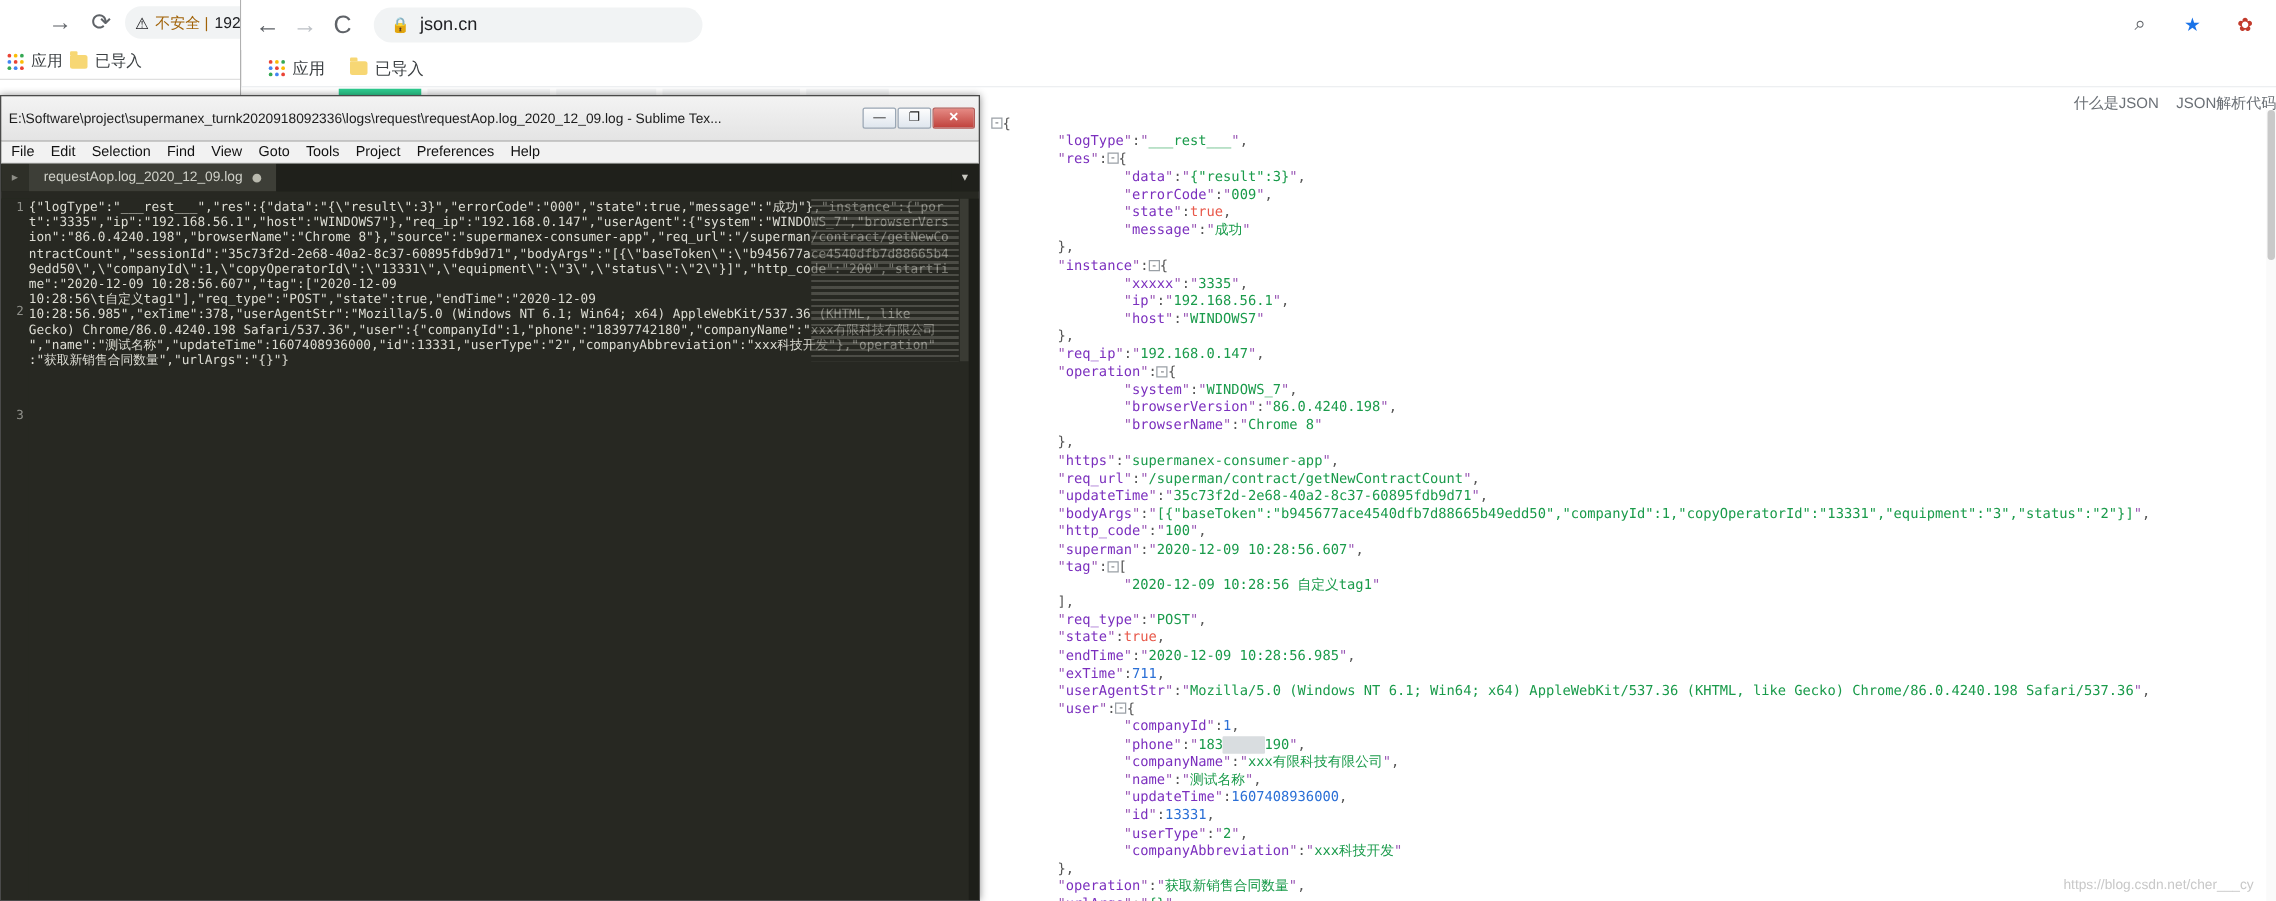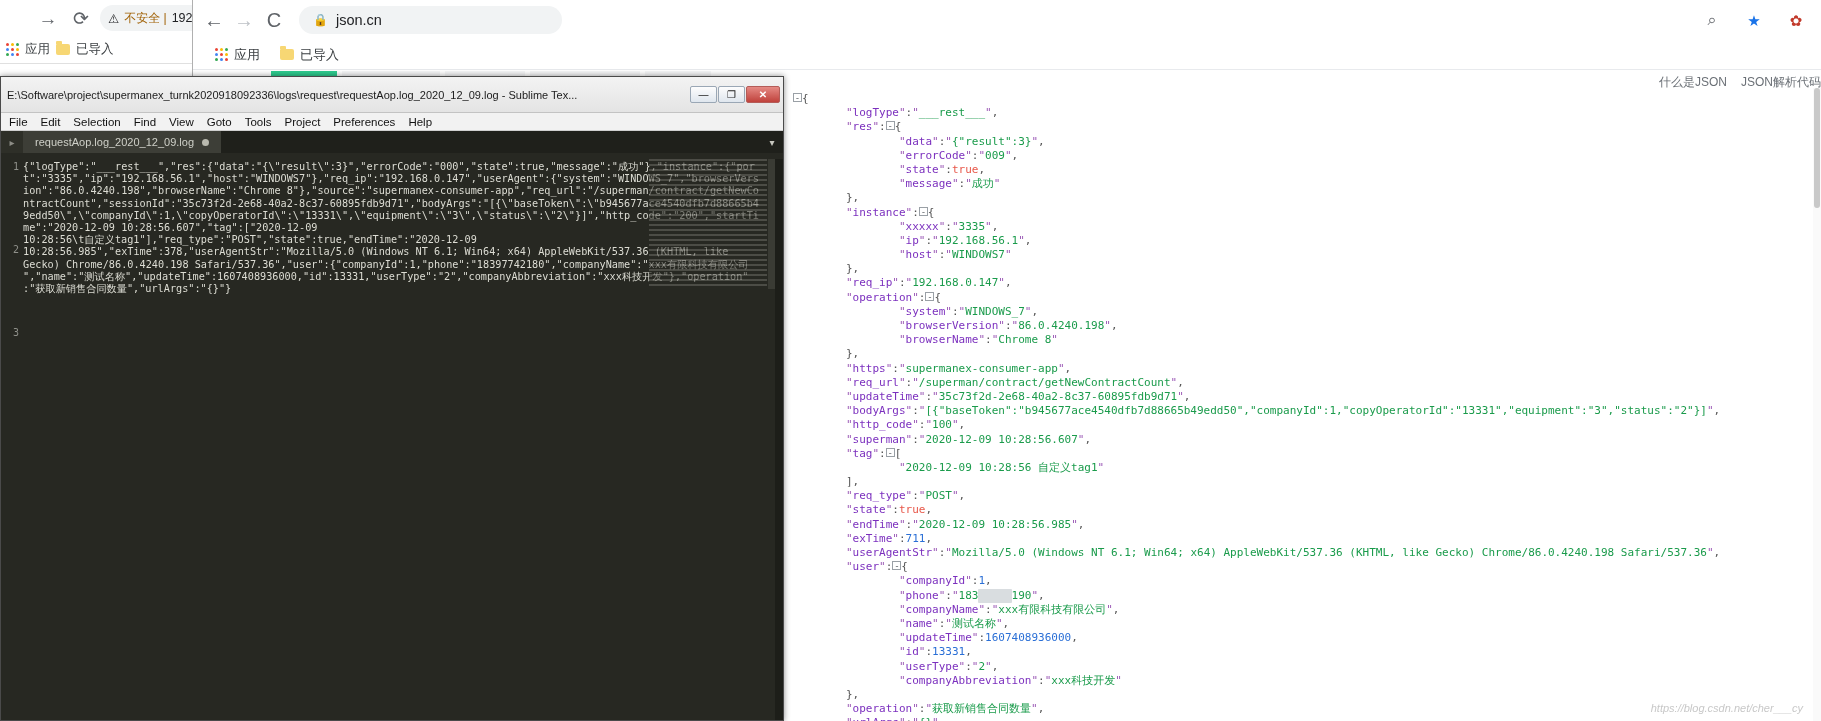--- a/index.html
+++ b/index.html
@@ -90,21 +90,21 @@
   .jnum { color:#2a6fd6; }     
   .jbool { color:#e8584a; }    
   .jp { color:#555; }          
   .toggle { display:inline-block; width:9px; height:9px; line-height:8px;
     border:1px solid #9aa0a6; text-align:center; font-size:9px; color:#5f6368;
     vertical-align:1px; background:#fff;
     font-family:"DejaVu Sans Mono", monospace; }
   .blurred { display:inline-block; background:#d9dde0; color:transparent;
     border-radius:1px; }
   .watermark { position:absolute; right:18px; bottom:6px; color:#c8c8c8;
-    font-size:11px; font-family:"Liberation Sans", sans-serif;font-style:italic; }
+    font-size:11px; font-family:"Liberation Sans", sans-serif; }
 
   
   .vscroll { position:absolute; right:0; top:88px; bottom:0; width:8px;
     background:#fafafa; }
   .vscroll .thumb { position:absolute; top:0; left:1px; width:6px; height:120px;
     background:#c9c9c9; border-radius:3px; }
 
   
   .sublime { position:absolute; left:0; top:76px; width:784px; height:645px;
     background:#272822; border:1px solid #4a4a4a;

